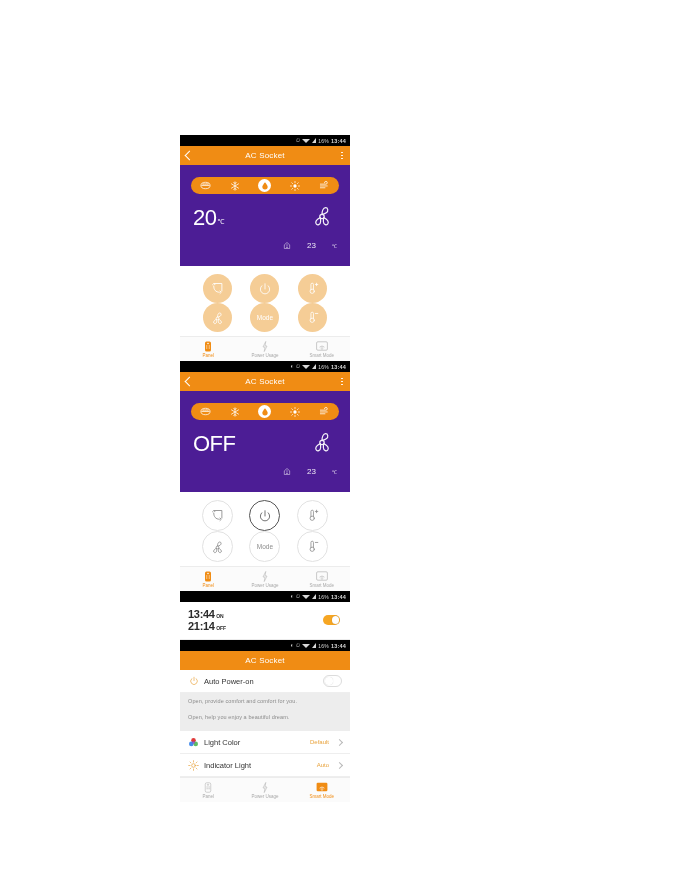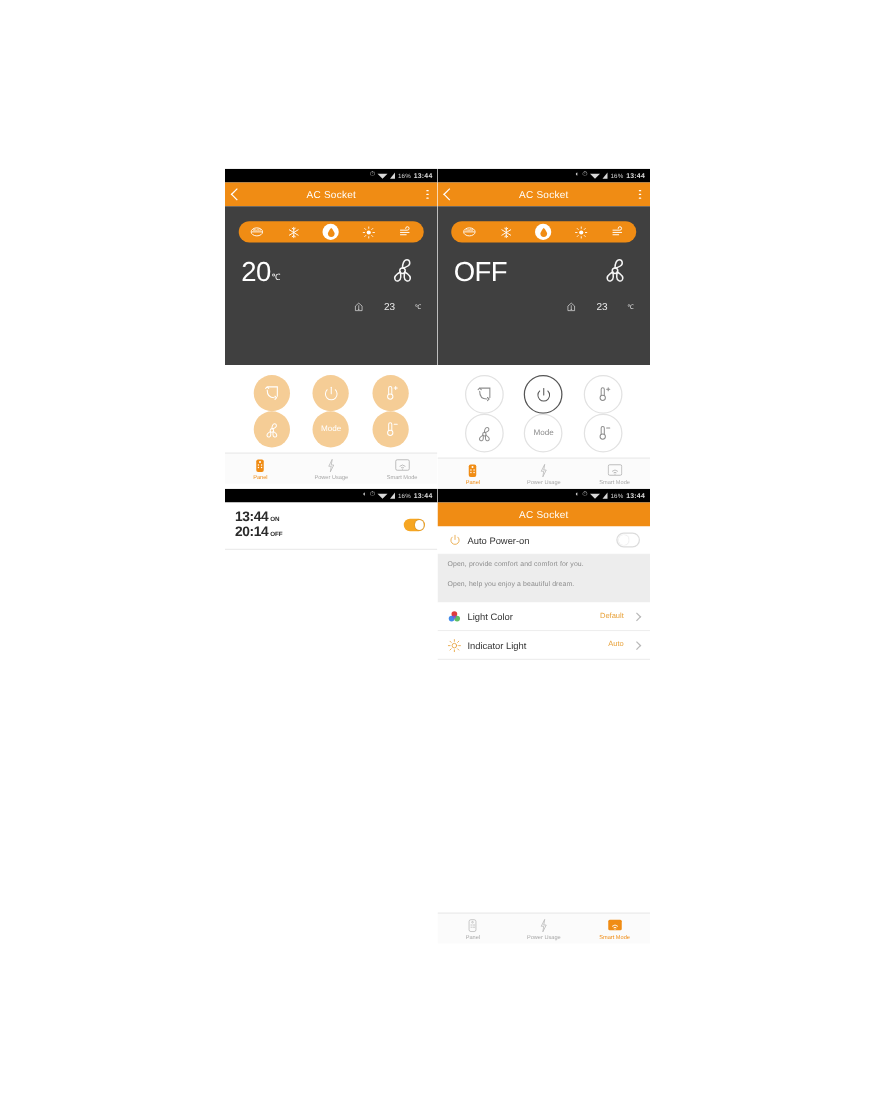--- a/index.html
+++ b/index.html
@@ -5,21 +5,21 @@
   html,body{margin:0;padding:0;}
   body{
     width:700px;height:886px;background:#ffffff;
     font-family:"Liberation Sans", sans-serif;
     -webkit-font-smoothing:antialiased;
   }
   .collage{
     position:absolute;left:180px;top:135px;width:340px;height:620px;
     display:flex;flex-direction:column;
   }
-  .row{display:flex;width:340px;}
+  .row{display:flex;width:340px;flex-direction:column;}
   .phone{width:170px;position:relative;background:#fff;overflow:hidden;}
 
   
   .statusbar{
     height:11px;background:#000;color:#d8d8d8;
     display:flex;align-items:center;justify-content:flex-end;
     padding-right:4px;gap:2px;font-size:5.5px;letter-spacing:.2px;
   }
   .sb-ico{display:inline-block;opacity:.92;line-height:1;font-size:5.5px;}
   .sb-tri{
@@ -49,21 +49,21 @@
   .overflow{
     position:absolute;right:7px;display:flex;flex-direction:column;gap:1.5px;z-index:2;
   }
   .overflow i{width:1.6px;height:1.6px;background:#fff;border-radius:50%;display:block;}
   .plus{
     position:absolute;right:8px;color:#fff;font-size:14px;line-height:1;
     font-weight:300;z-index:2;
   }
 
   
-  .hero{background:#404040;height:127px;position:relative;}
+  .hero{background:#4c1d95;height:101px;position:relative;}
   .modebar{
     position:absolute;left:11px;right:11px;top:12px;height:17px;
     background:#F08C14;border-radius:9px;
     display:flex;align-items:center;justify-content:space-around;
   }
   .modebar .m{
     width:13px;height:13px;display:flex;align-items:center;justify-content:center;
     color:#fff;position:relative;
   }
   .modebar .m.sel{background:#fff;border-radius:50%;}
@@ -503,21 +503,21 @@
 
 
       <div class="timerbody">
         <div class="timer-row">
           <div class="timer-times">
             <div>
               <span class="t-time">13:44</span>
               <span class="t-sfx">ON</span>
             </div>
             <div>
-              <span class="t-time">20:14</span>
+              <span class="t-time">21:14</span>
               <span class="t-sfx">OFF</span>
             </div>
           </div>
           <div class="toggle on">
               <span class="knob"></span>
             </div>
         </div>
       </div>
     </div>
 

